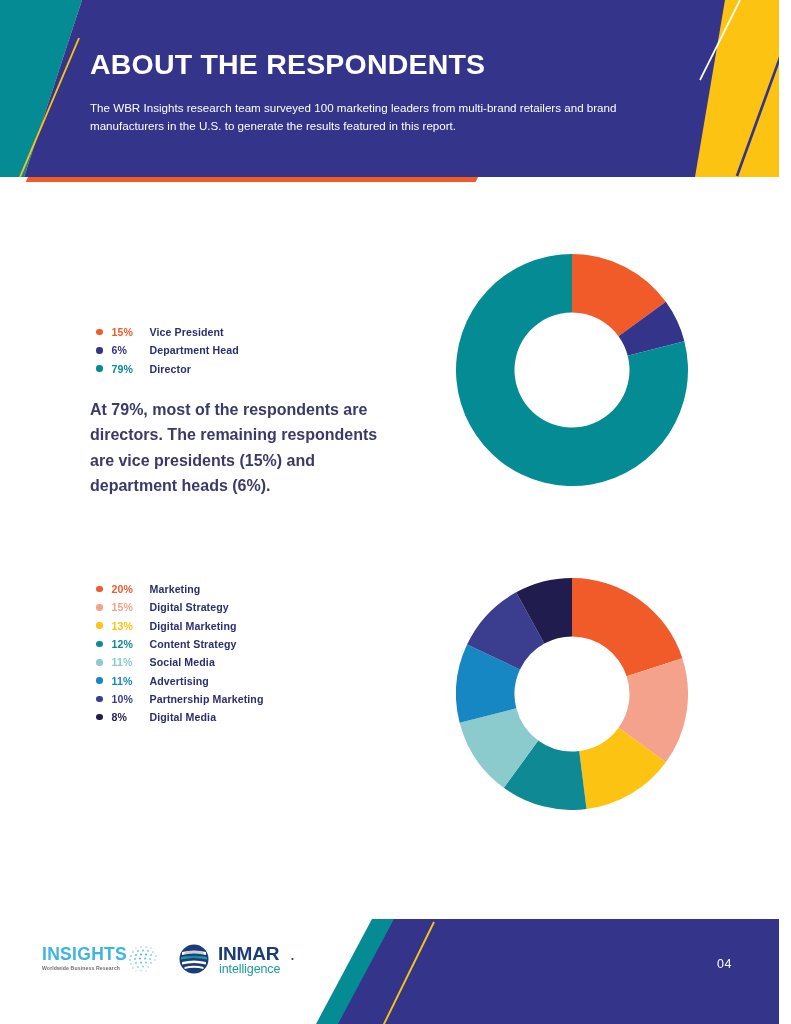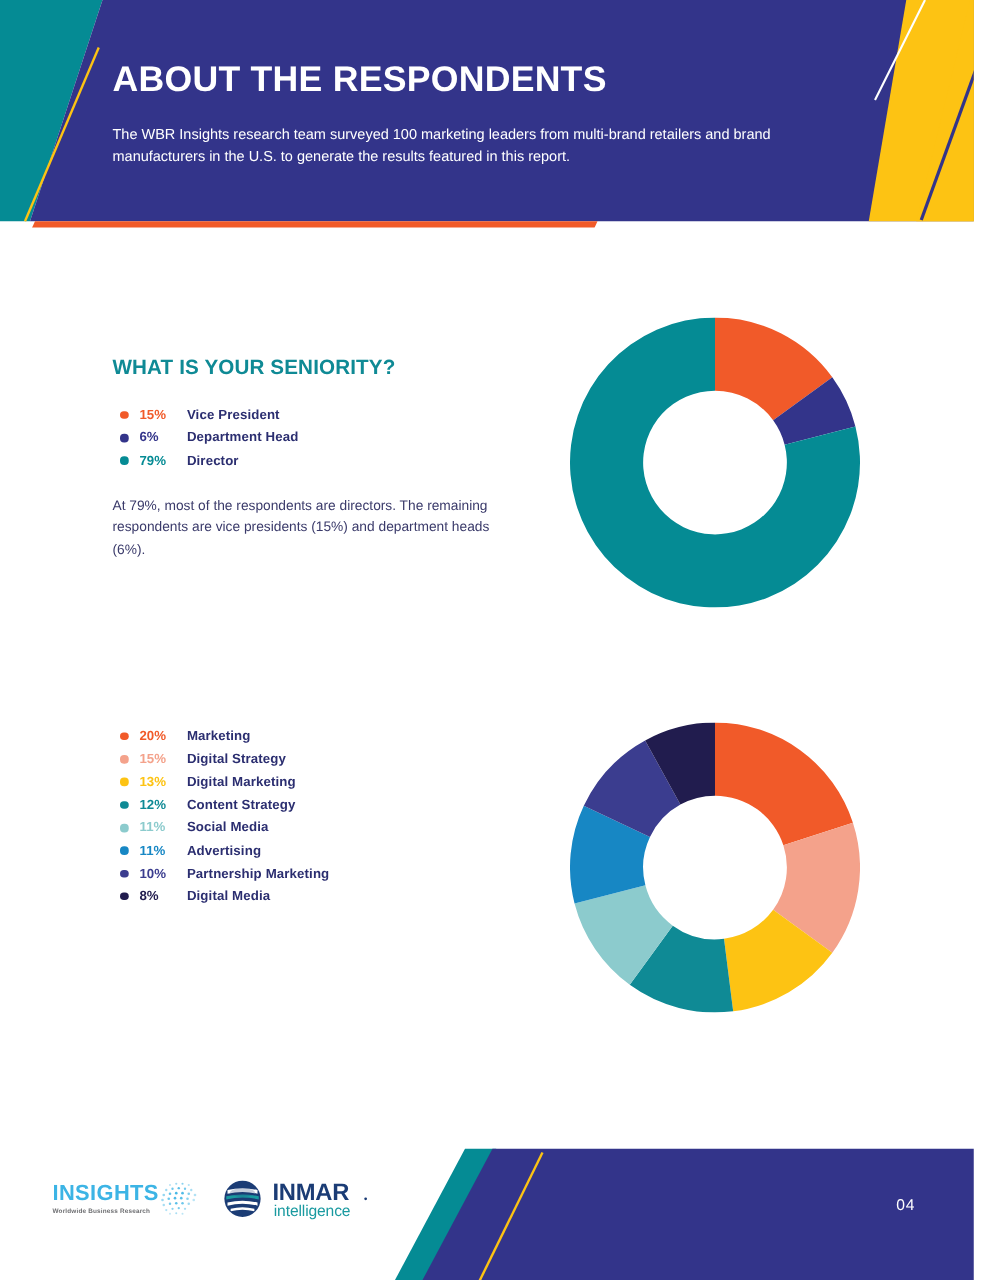--- a/index.html
+++ b/index.html
@@ -50,22 +50,23 @@
     font-size:10.6px;font-weight:bold;
     letter-spacing:0.1px;
   }
   .legend-label{
     font-size:10.6px;font-weight:bold;color:#2b2e70;
     letter-spacing:0.1px;white-space:nowrap;
   }
 
   .body-text{
     position:absolute;
-    font-size:11px;color:#3a3a6a;line-height:1.58;
+    font-size:16px;color:#3a3a6a;line-height:1.58;
     width:310px;
+    font-weight:bold;
   }
 
   .donut{position:absolute;}
 
   
   .footer{position:absolute;left:0;bottom:0;width:791px;height:120px;overflow:hidden;}
   .ftr-svg{position:absolute;left:0;top:0;}
   .page-num{
     position:absolute;right:47px;top:957px;
     font-size:12.5px;color:#ffffff;letter-spacing:0.5px;
@@ -95,21 +96,20 @@
 
       <line x1="79" y1="38" x2="20" y2="177" stroke="#fdc313" stroke-width="1.9"></line>
 
       <polygon points="28,177 478,177 473,188 23,188" fill="#f15a29"></polygon>
     </svg>
 
     <div class="hdr-title">ABOUT THE RESPONDENTS</div>
     <div class="hdr-sub">The WBR Insights research team surveyed 100 marketing leaders from multi-brand retailers and brand manufacturers in the U.S. to generate the results featured in this report.</div>
   </div>
 
-  <div class="section-title" style="left:90px;top:285px;">WHAT IS YOUR SENIORITY?</div>
 
   <div class="legend" id="legend-0" style="left:96px;top:323px;">
       <div class="legend-row">
         <span class="legend-dot" style="background: rgb(241, 90, 41);"></span>
         <span class="legend-pct" style="color: rgb(241, 90, 41);">15%</span>
         <span class="legend-label">Vice President</span>
       </div>
       <div class="legend-row">
         <span class="legend-dot" style="background: rgb(51, 52, 138);"></span>
         <span class="legend-pct" style="color: rgb(51, 52, 138);">6%</span>

